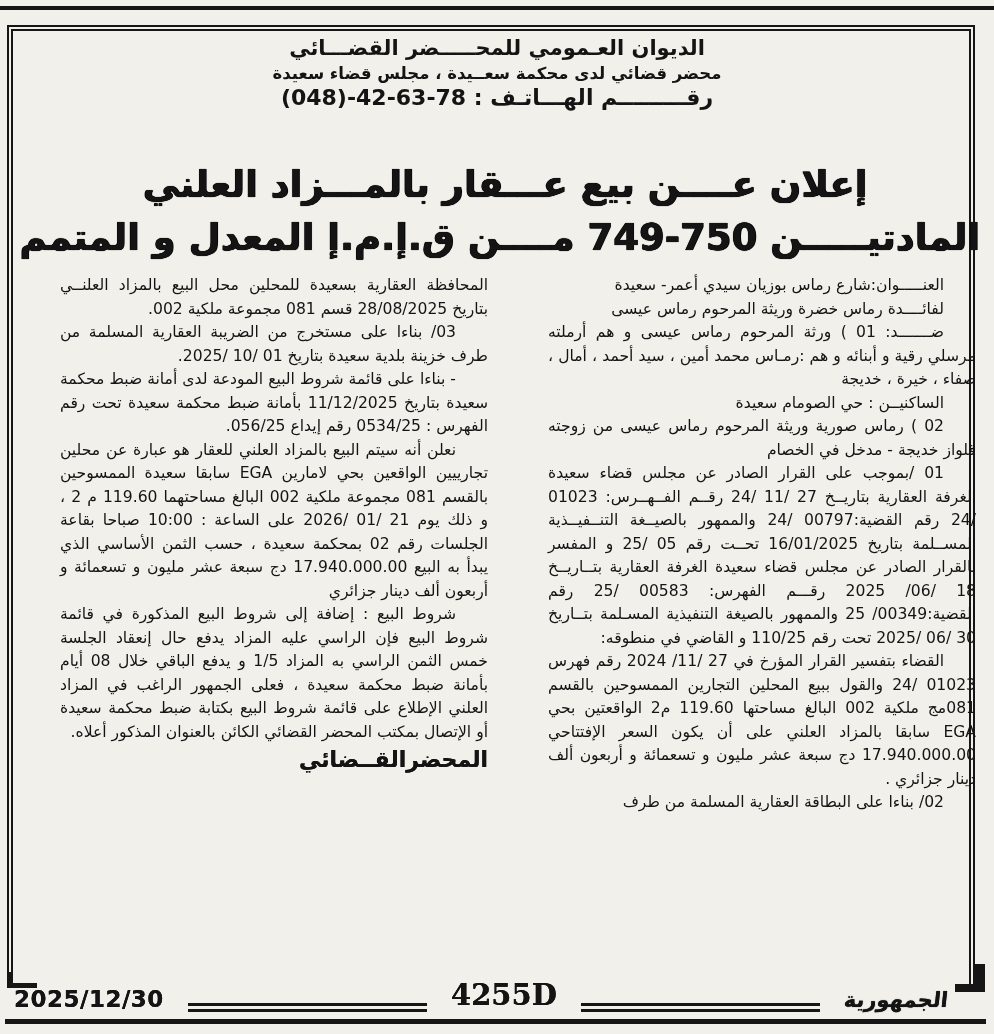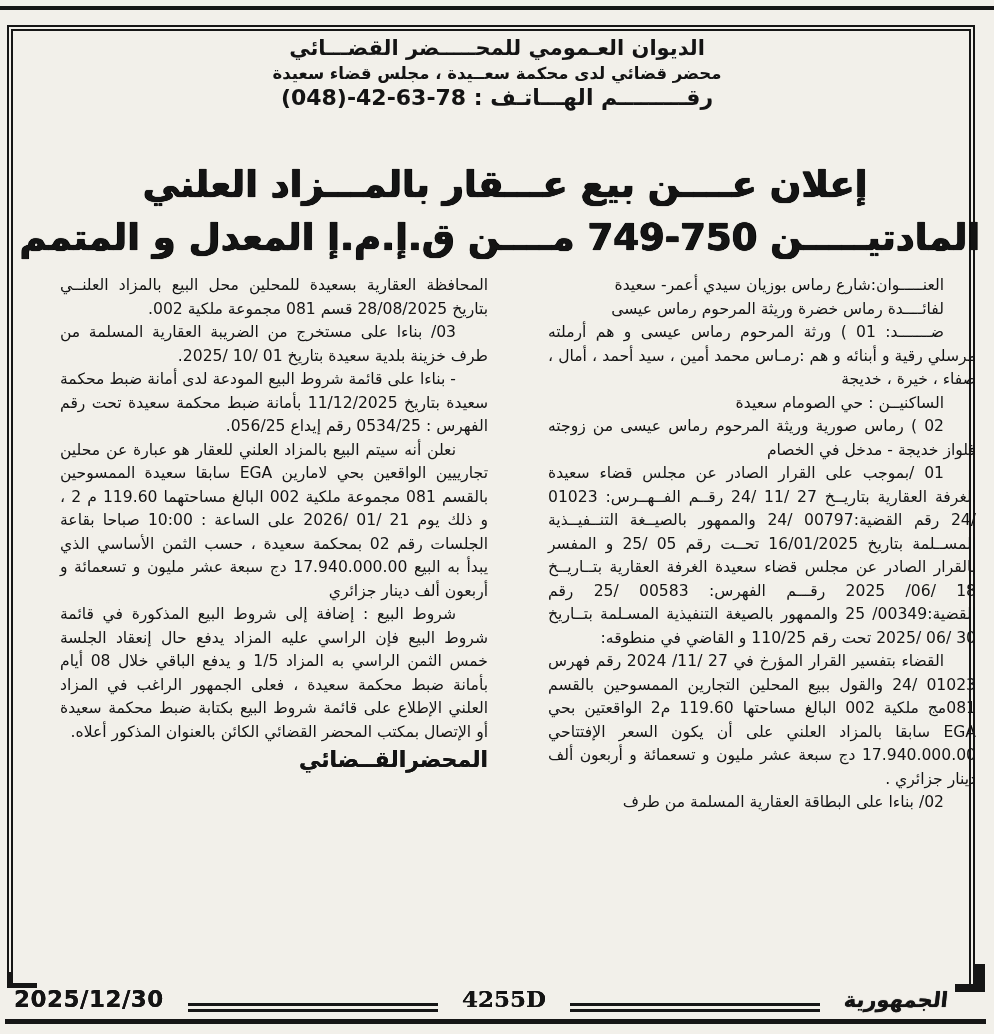--- a/index.html
+++ b/index.html
@@ -43,21 +43,21 @@
   .col p{margin:0;}
   .col p.ind{text-indent:32px;}
   .signature{font-weight:bold;font-size:22px;text-align:right;padding-left:48px;
     margin-top:4px;text-shadow:0 0 0.5px #000;}
 
   .footer{position:absolute;left:14px;right:46px;top:982px;height:30px;
     display:flex;direction:ltr;align-items:flex-end;gap:24px;}
   .f-date{font-weight:bold;font-size:23px;letter-spacing:0.5px;direction:ltr;
     text-shadow:0 0 0.6px #000;}
   .f-rule{flex:1;height:9px;border-top:3px solid #161616;border-bottom:3px solid #161616;box-sizing:border-box;}
-  .f-ref{font-family:"DejaVu Serif",serif;font-weight:bold;font-size:23px;
+  .f-ref{font-family:"DejaVu Serif",serif;font-weight:bold;font-size:29px;
     text-shadow:0 0 0.5px #000;}
   .f-logo{font-weight:bold;font-size:21px;letter-spacing:-1px;
     transform:skewX(-6deg);text-shadow:0 0 0.8px #000;direction:rtl;}
   .bottom-rule{position:absolute;left:5px;right:8px;top:1019px;height:5px;background:#161616;}
 </style>
 </head>
 <body>
 
 <div class="top-rule"></div>
 <div class="frame"></div>

